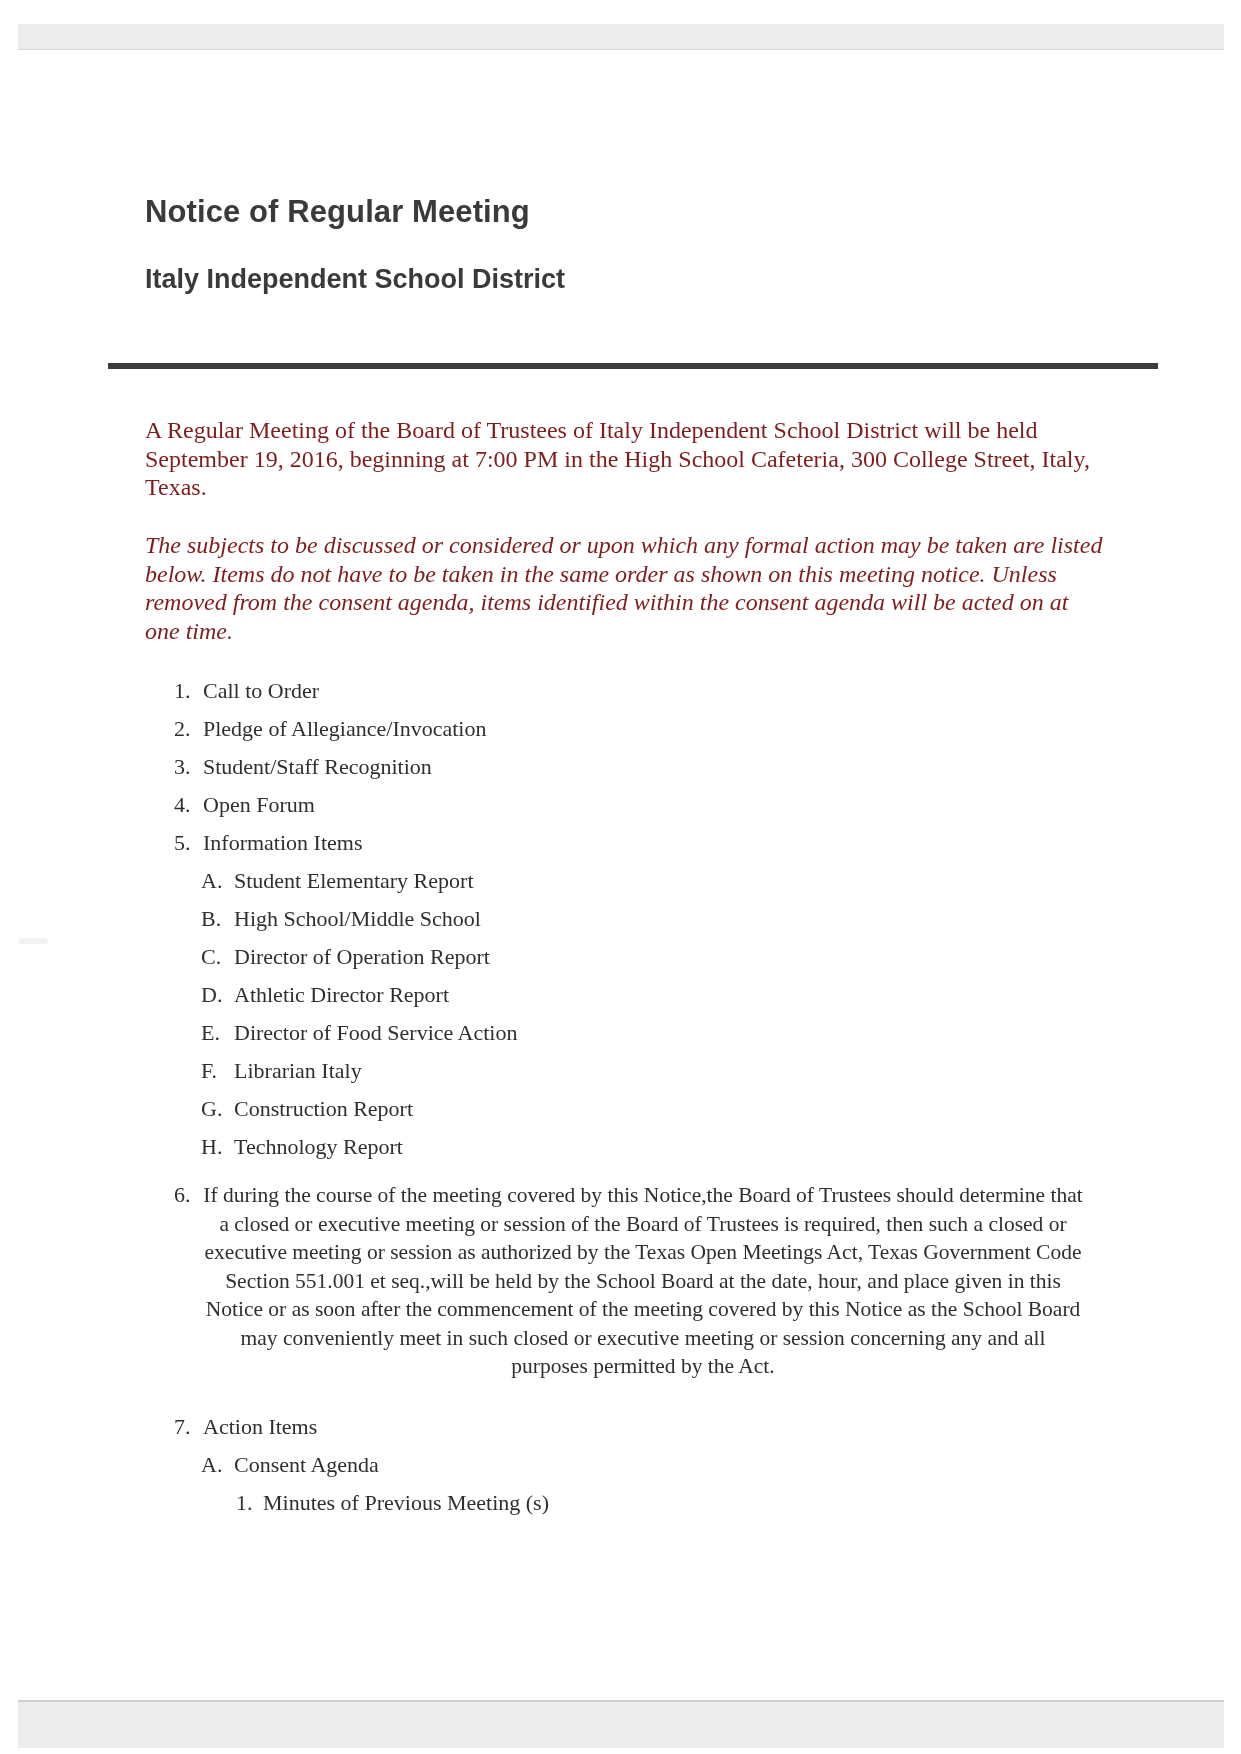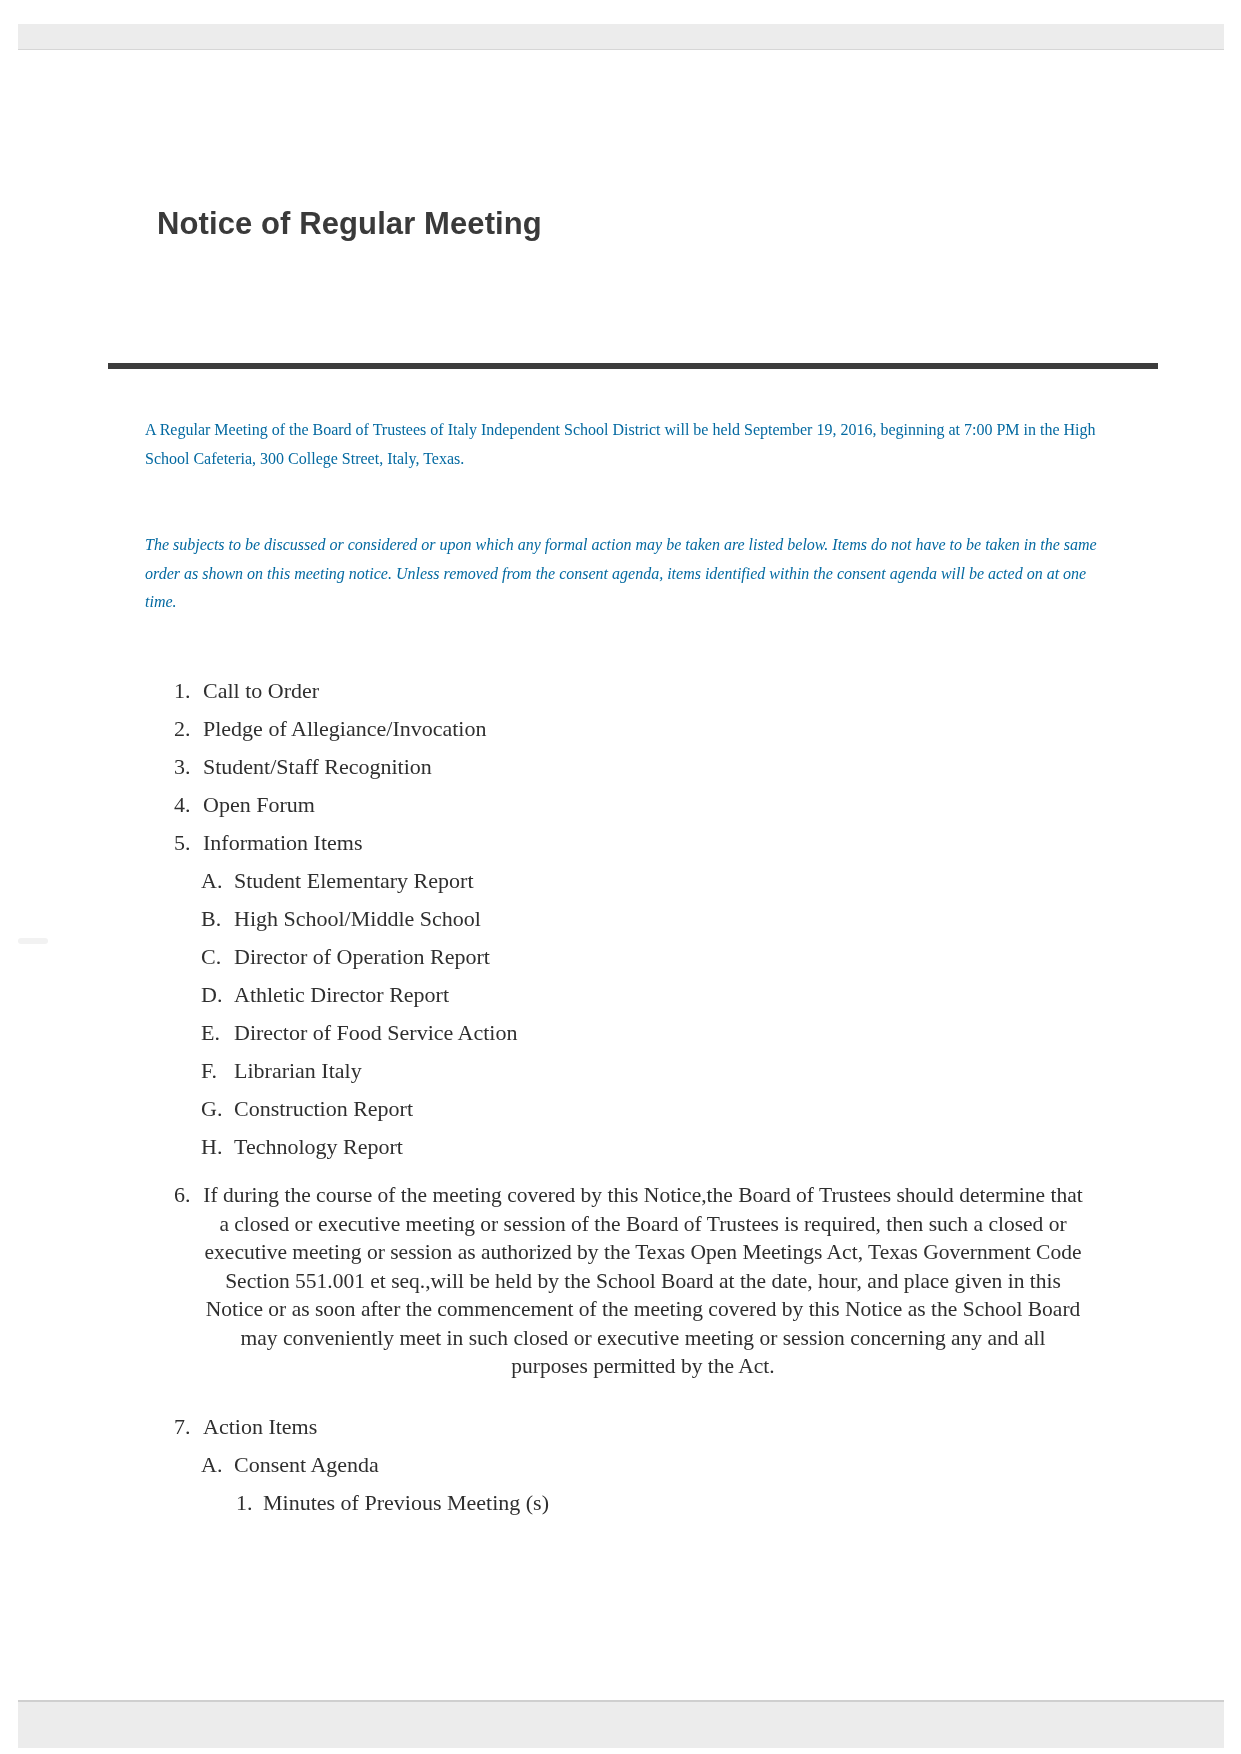--- a/index.html
+++ b/index.html
@@ -29,21 +29,21 @@
       top: 1700px;
       height: 46px;
       border-top: 2px solid #cfcfcf;
     }
     .heading {
       position: absolute;
       left: 145px;
       font-family: "Liberation Sans", sans-serif;
       font-weight: bold;
       color: #3a3a3a;
-      margin: 12px;
+      margin: 0;
     }
     .title {
       top: 194px;
       font-size: 31px;
       letter-spacing: 0.1px;
     }
     .subtitle {
       top: 262px;
       font-size: 27px;
       line-height: 34px;
@@ -54,23 +54,23 @@
       top: 363px;
       width: 1050px;
       height: 6px;
       background: #3c3c3c;
     }
     .body-text {
       position: absolute;
       left: 145px;
       width: 960px;
       font-family: "Liberation Serif", serif;
-      font-size: 16px;
+      font-size: 24px;
       line-height: 28.5px;
-      color: #0369a1;
+      color: #7f1d1d;
       margin: 0;
     }
     .intro { top: 416px; }
     .subjects { top: 531px; font-style: italic; }
     .agenda {
       position: absolute;
       left: 0;
       top: 0;
       width: 1241px;
       font-family: "Liberation Serif", serif;
@@ -109,20 +109,21 @@
     }
   </style>
 </head>
 <body>
 
 <div class="scan-bar top"></div>
 <div class="artifact"></div>
 
 <h1 class="heading title">Notice of Regular Meeting</h1>
 <div class="heading subtitle">
+  <div>Italy Independent School District</div>
 </div>
 
 <div class="rule"></div>
 
 <p class="body-text intro">A Regular Meeting of the Board of Trustees of Italy Independent School District will be held September 19, 2016, beginning at 7:00 PM in the High School Cafeteria, 300 College Street, Italy, Texas.</p>
 <p class="body-text subjects">The subjects to be discussed or considered or upon which any formal action may be taken are listed below. Items do not have to be taken in the same order as shown on this meeting notice. Unless removed from the consent agenda, items identified within the consent agenda will be acted on at one time.</p>
 
 <div class="agenda">
 
   <div class="item lvl1" style="left:174px; top:677px;">

